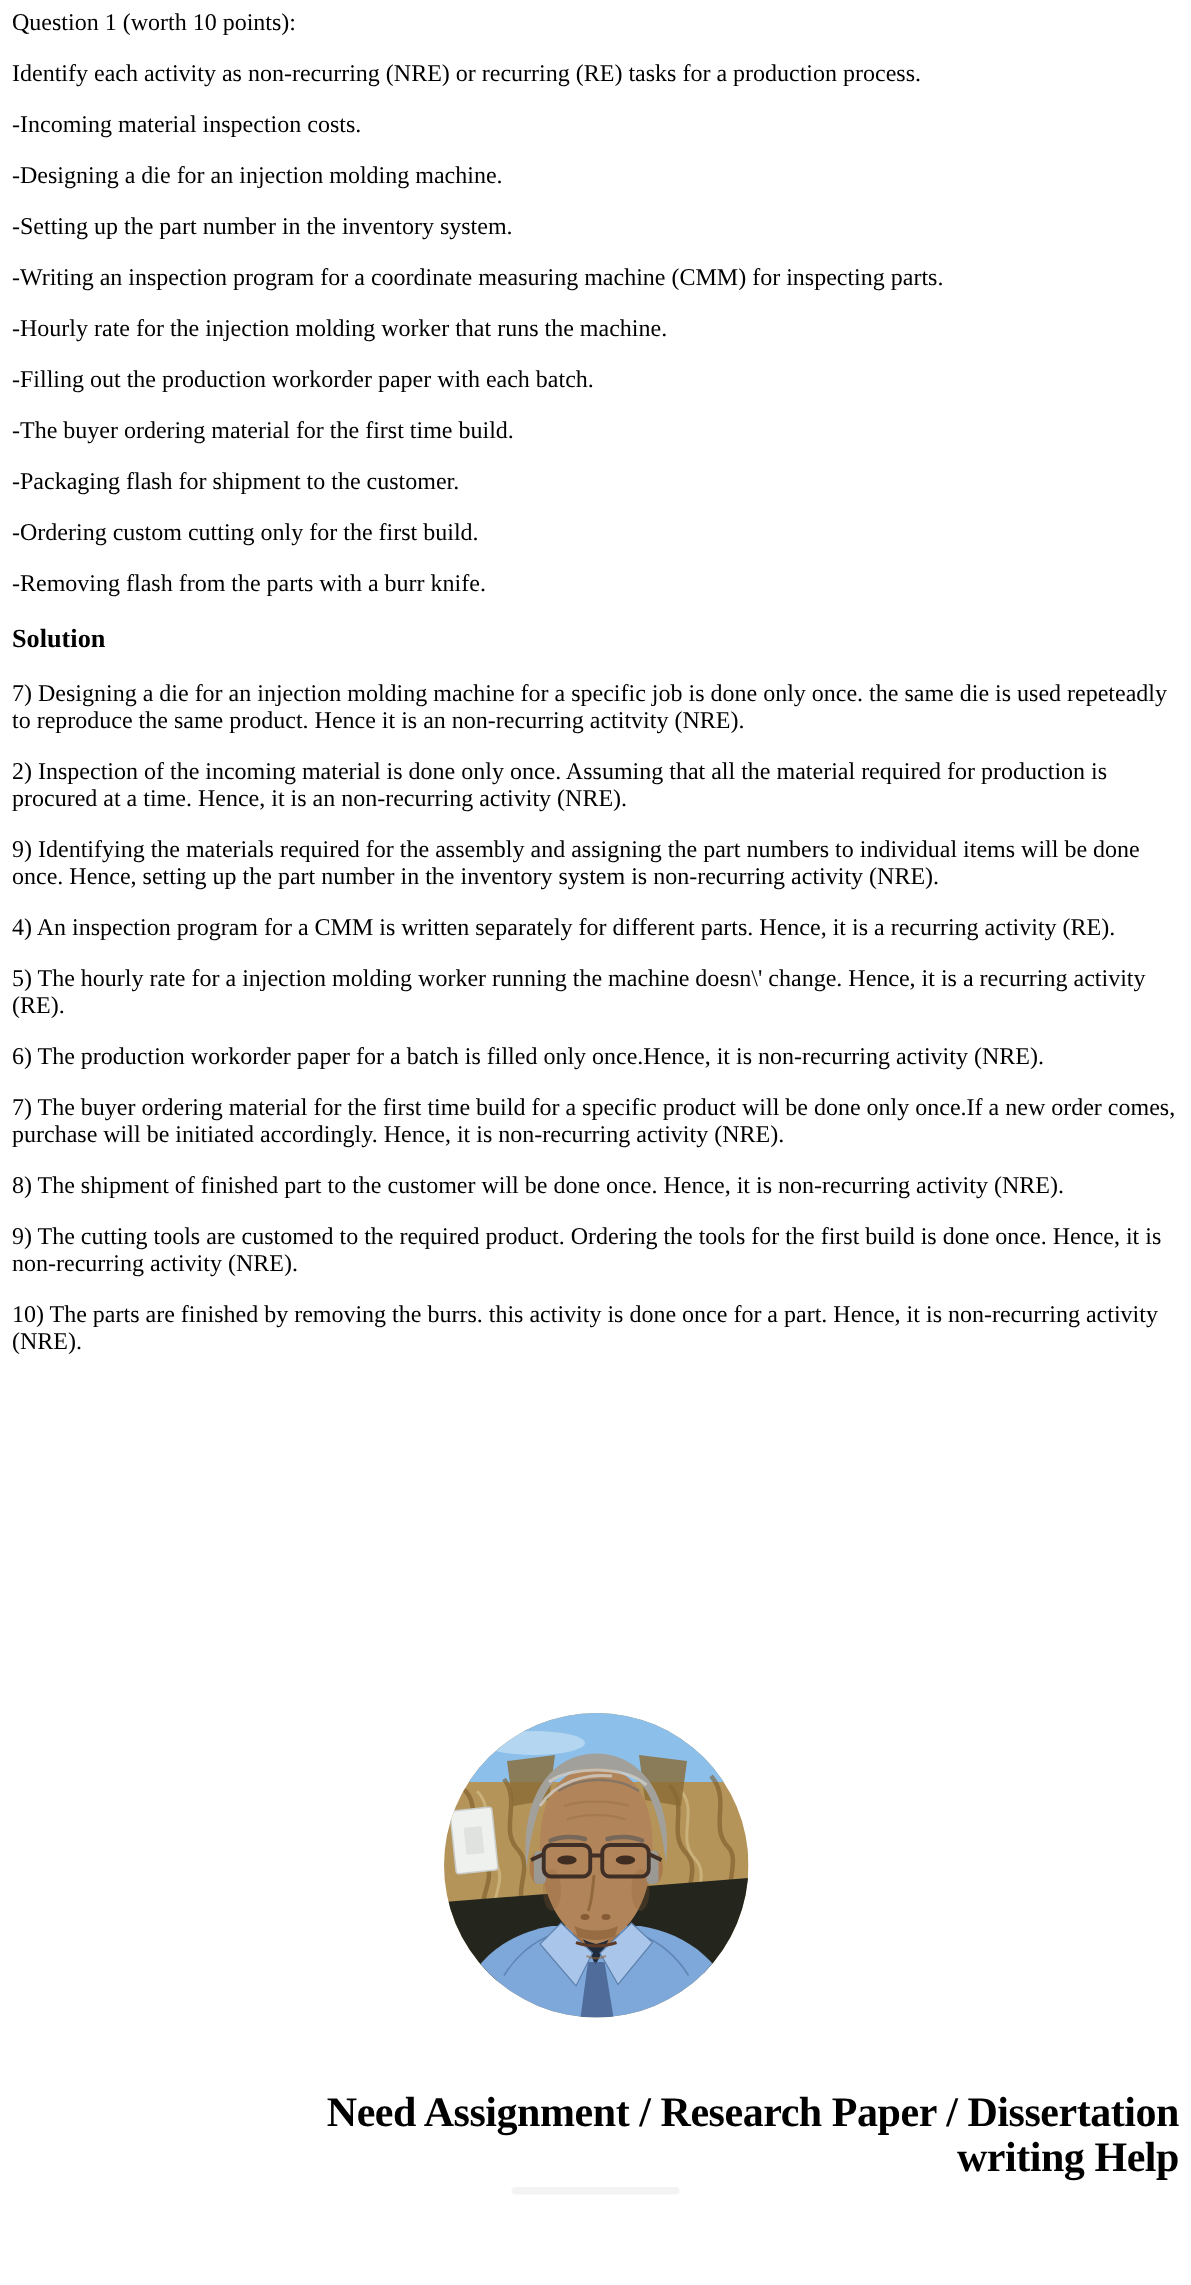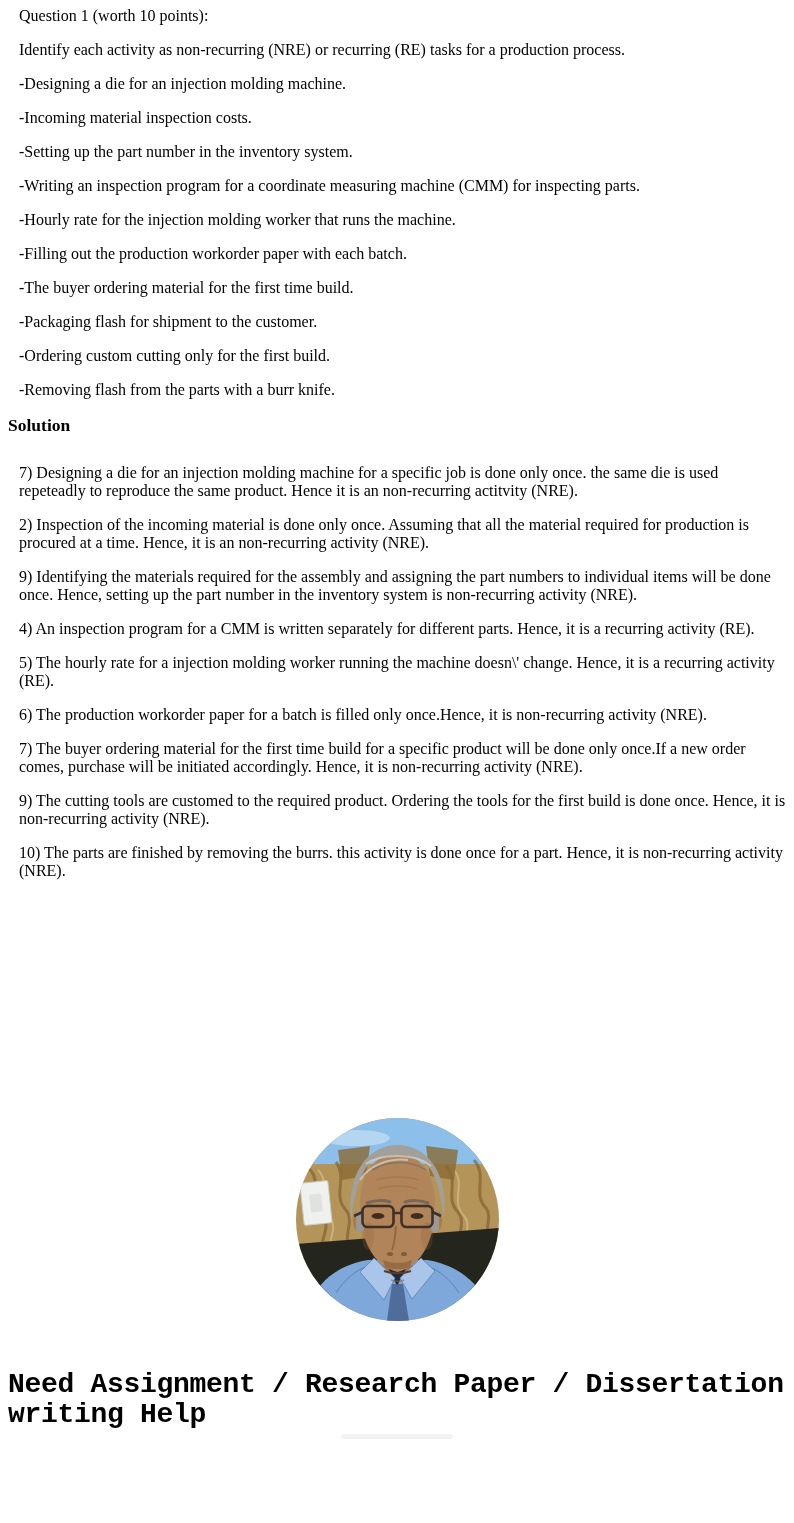--- a/index.html
+++ b/index.html
@@ -4,58 +4,58 @@
 <style>
   html, body { margin: 0; padding: 0; background: #ffffff; }
   body {
     width: 794px; height: 1523px; overflow: hidden;
     font-family: "Liberation Serif", serif;
     color: #000000;
   }
   .page { padding: 7px 8px 0 8px; width: 778px; }
   .t {
     font-size: 16px; line-height: 18px;
-    margin: 0 0 16px 11px;
+    margin: 0 0 16px 0;
   }
   h2.solution-heading {
     font-size: 17.5px; line-height: 20px; font-weight: bold;
-    margin: 5px 0 29px 0;
+    margin: 5px 0 19px 0;
   }
   .photo-wrap {
     width: 203px; height: 203px;
     margin: 238px auto 0 auto;
   }
   .photo-wrap svg { display: block; }
   .footer {
     margin-top: 49px;
-    text-align: left;
-    font-family: Liberation Mono, monospace;
+    text-align: right;
+    font-family: Liberation Serif, serif;
     font-weight: bold;
     font-size: 28px; line-height: 30px;
     letter-spacing: -0.3px;
   }
   .smudge {
     width: 112px; height: 5px; border-radius: 3px;
     background: #f3f3f3;
     margin: 4px auto 0 auto;
   }
 </style>
 </head>
 <body>
 
 <div class="page">
 
   <p class="t">Question 1 (worth 10 points):</p>
   <p class="t">Identify each activity as non-recurring (NRE) or recurring (RE) tasks for a production process.</p>
 
   <div>
 
+      <p class="t">-Incoming material inspection costs.</p>
+
       <p class="t">-Designing a die for an injection molding machine.</p>
-
-      <p class="t">-Incoming material inspection costs.</p>
 
       <p class="t">-Setting up the part number in the inventory system.</p>
 
       <p class="t">-Writing an inspection program for a coordinate measuring machine (CMM) for inspecting parts.</p>
 
       <p class="t">-Hourly rate for the injection molding worker that runs the machine.</p>
 
       <p class="t">-Filling out the production workorder paper with each batch.</p>
 
       <p class="t">-The buyer ordering material for the first time build.</p>
@@ -78,20 +78,21 @@
       <p class="t">9) Identifying the materials required for the assembly and assigning the part numbers to individual items will be done once. Hence, setting up the part number in the inventory system is non-recurring activity (NRE).</p>
 
       <p class="t">4) An inspection program for a CMM is written separately for different parts. Hence, it is a recurring activity (RE).</p>
 
       <p class="t">5) The hourly rate for a injection molding worker running the machine doesn\' change. Hence, it is a recurring activity (RE).</p>
 
       <p class="t">6) The production workorder paper for a batch is filled only once.Hence, it is non-recurring activity (NRE).</p>
 
       <p class="t">7) The buyer ordering material for the first time build for a specific product will be done only once.If a new order comes, purchase will be initiated accordingly. Hence, it is non-recurring activity (NRE).</p>
 
+      <p class="t">8) The shipment of finished part to the customer will be done once. Hence, it is non-recurring activity (NRE).</p>
 
       <p class="t">9) The cutting tools are customed to the required product. Ordering the tools for the first build is done once.  Hence, it is non-recurring activity (NRE).</p>
 
       <p class="t">10) The parts are finished by removing the burrs. this activity is done once for a part.  Hence, it is non-recurring activity (NRE).</p>
     </div>
 
   <div class="photo-wrap">
     <svg width="203" height="203" viewBox="0 0 203 203" xmlns="http://www.w3.org/2000/svg">
       <defs>
         <clipPath id="pc">

